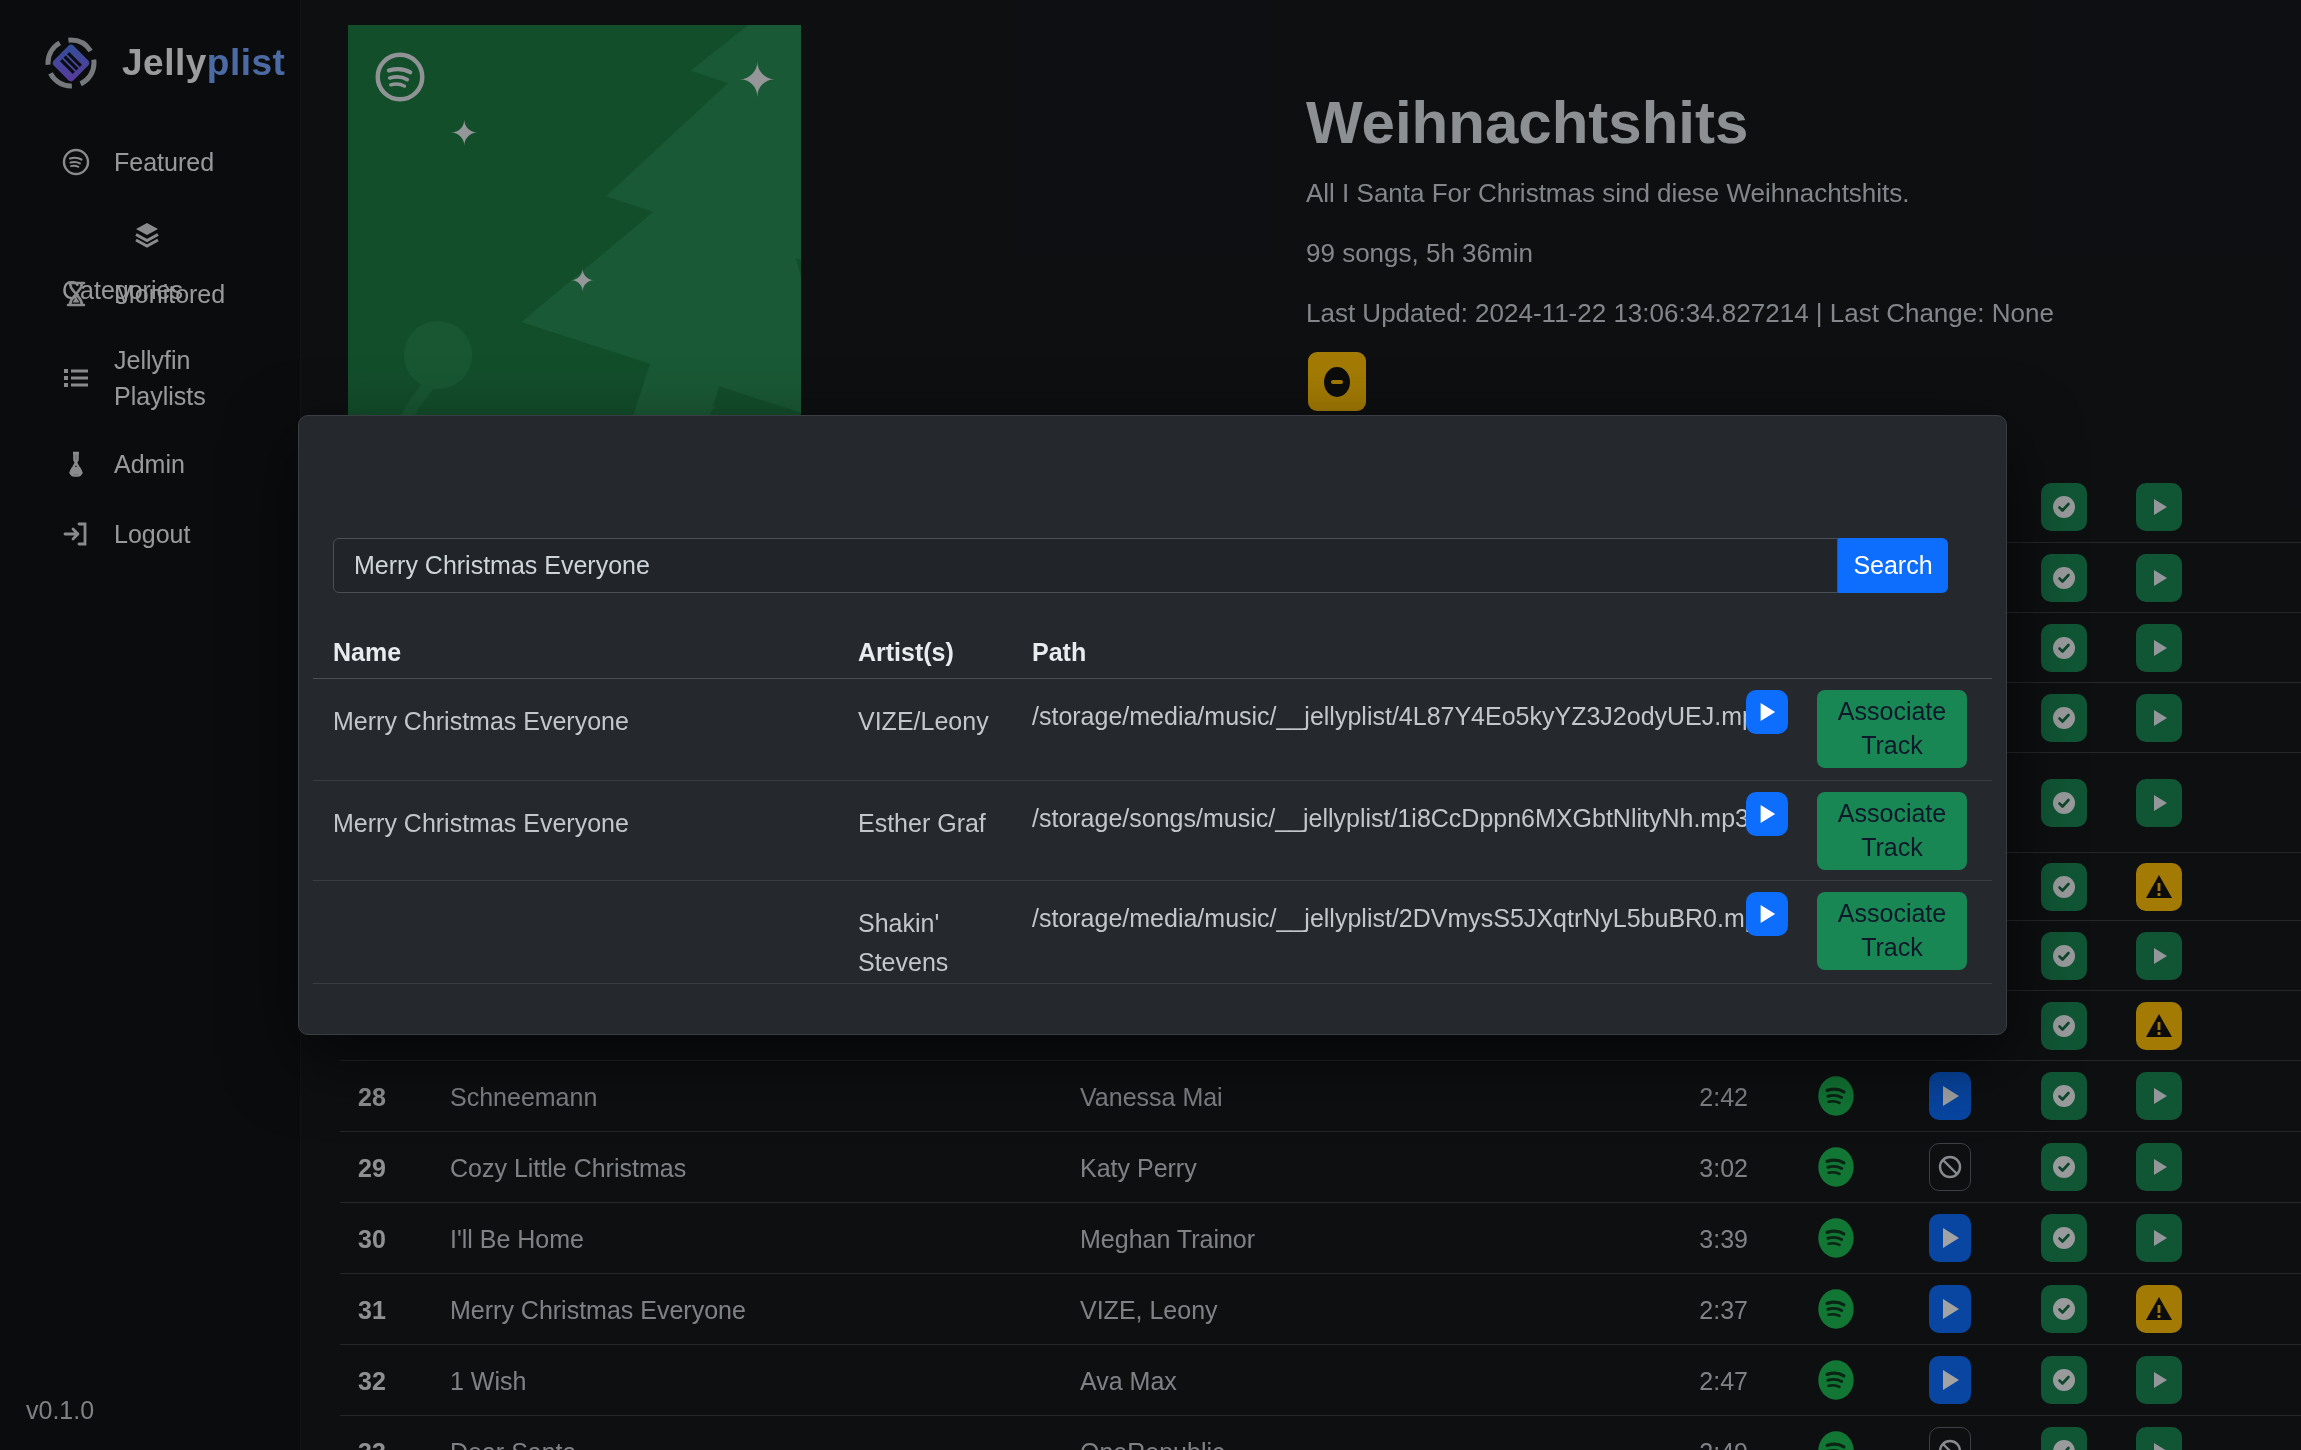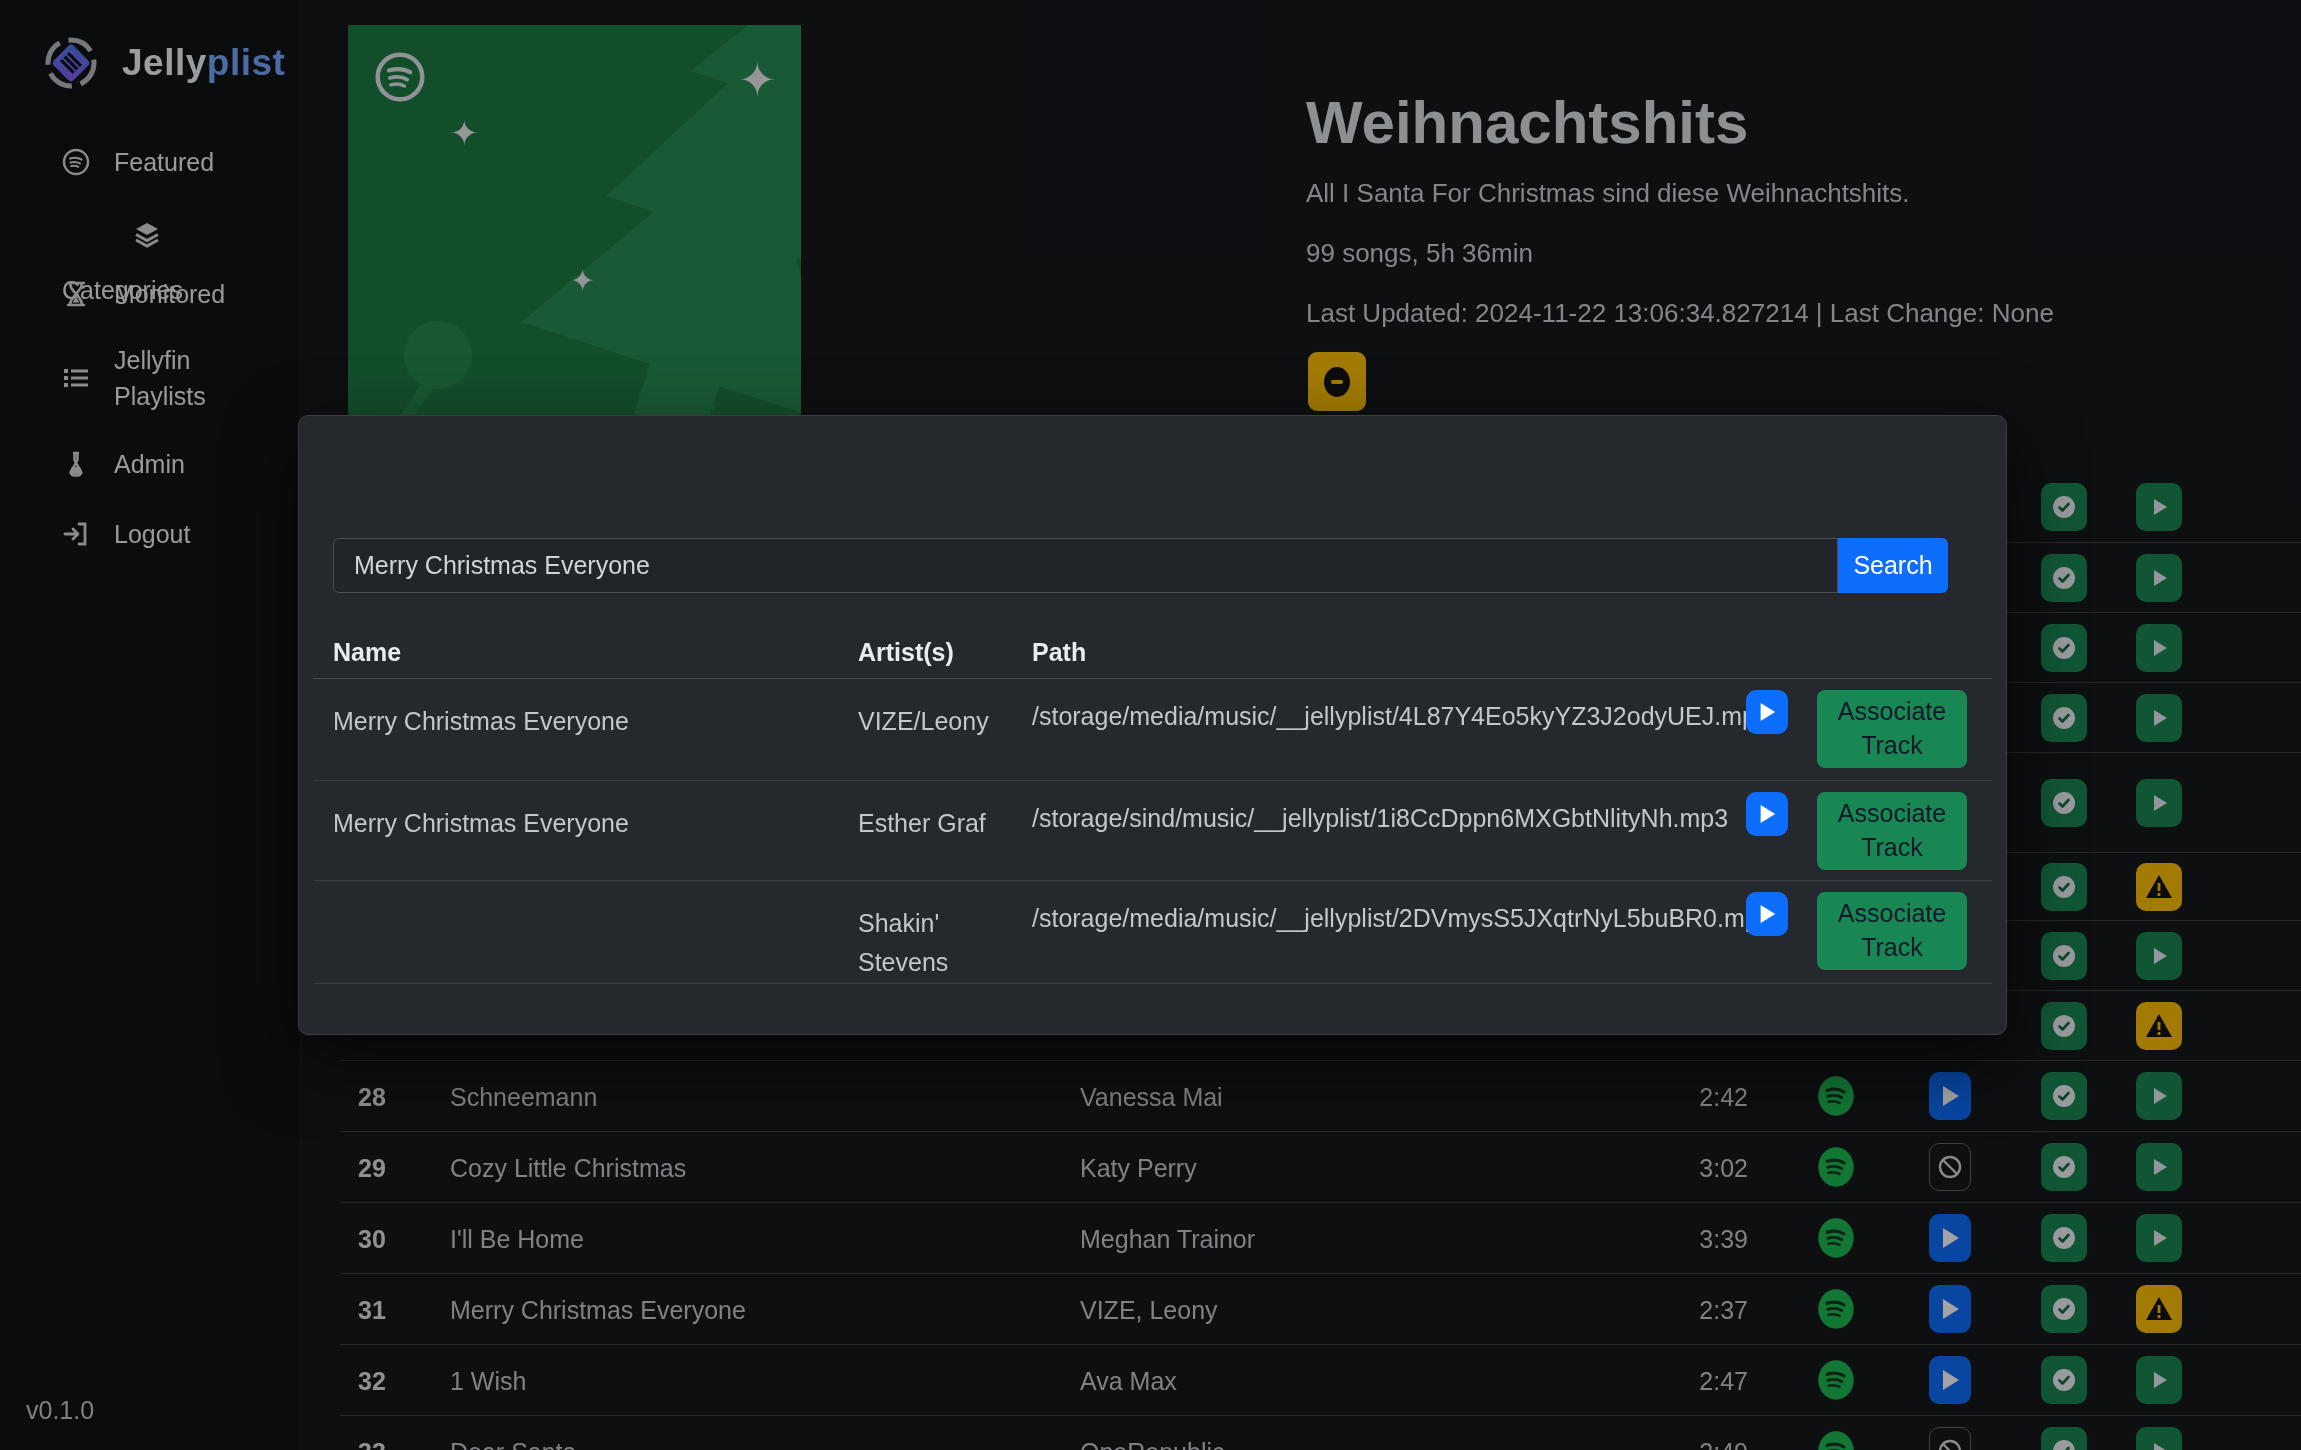--- a/index.html
+++ b/index.html
@@ -576,21 +576,21 @@
             <svg width="20" height="22" viewBox="0 0 22 24">
               <path d="M4 2l16 10L4 22Z" fill="#fff"></path>
             </svg>
           </button>
           <button class="m-assoc">Associate Track</button>
         </div>
 
         <div class="m-row" style="top: 364px; height: 100px;">
           <div class="m-name">Merry Christmas Everyone</div>
           <div class="m-art">Esther Graf</div>
-          <div class="m-path">/storage/sind/music/__jellyplist/1i8CcDppn6MXGbtNlityNh.mp3</div>
+          <div class="m-path">/storage/songs/music/__jellyplist/1i8CcDppn6MXGbtNlityNh.mp3</div>
           <button class="btn m-play">
             <svg width="20" height="22" viewBox="0 0 22 24">
               <path d="M4 2l16 10L4 22Z" fill="#fff"></path>
             </svg>
           </button>
           <button class="m-assoc">Associate Track</button>
         </div>
 
         <div class="m-row" style="top: 464px; height: 103px;">
           <div class="m-art">Shakin' Stevens</div>

